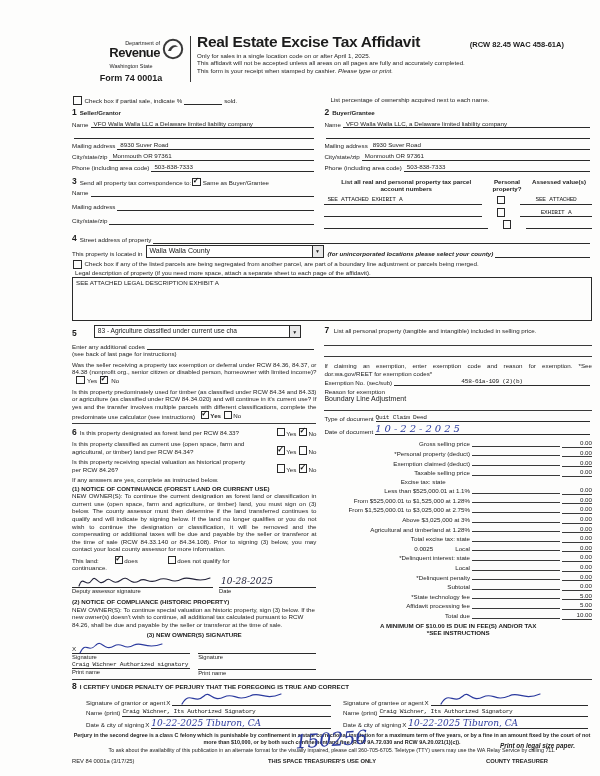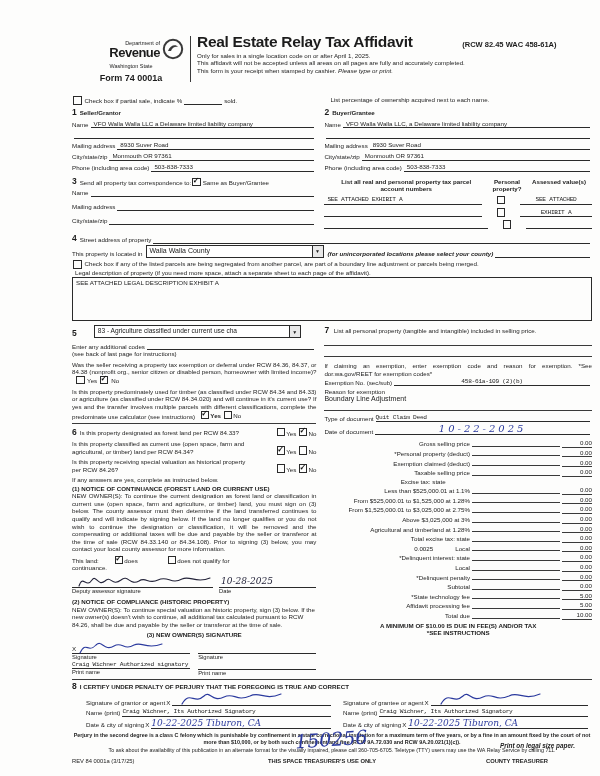--- a/index.html
+++ b/index.html
@@ -83,21 +83,21 @@
             <path d="M6 13 C8 7, 14 6, 16 9 C14 8, 10 9, 9 13 Z" fill="#3a3a3a"></path>
           </svg>
         </span>
       </div>
       <div class="wa-state">Washington State</div>
       <div class="form-no">Form 74 0001a</div>
     </div>
     <div class="hdr-div"></div>
     <div style="flex:1;">
       <div>
-        <span class="title">Real Estate Relay Tax Affidavit</span>
+        <span class="title">Real Estate Excise Tax Affidavit</span>
         <span class="title-ref">(RCW 82.45 WAC 458-61A)</span>
       </div>
       <div class="hnotes">
         <div>Only for sales in a single location code on or after April 1, 2025.</div>
         <div>This affidavit will not be accepted unless all areas on all pages are fully and accurately completed.</div>
         <div><span>This form is your receipt when stamped by cashier.</span> <span class="i">Please type or print.</span></div>
       </div>
     </div>
   </div>
 
@@ -346,21 +346,21 @@
       <div style="font-size:7px;">Boundary Line Adjustment</div>
 
       <hr class="thin" style="margin-top:6px;">
 
       <div class="fe" style="margin-top:3px;">
         <span>Type of document</span>
         <span class="fill typed">Quit Claim Deed</span>
       </div>
       <div class="fe" style="margin-top:2px;">
         <span>Date of document</span>
-        <span class="fill hand" style="font-size:10px;letter-spacing:3px;line-height:1;text-align:center;">10-22-2025</span>
+        <span class="fill hand" style="font-size:10px;letter-spacing:3px;line-height:1;">10-22-2025</span>
       </div>
 
       <div style="margin-top:3px;">
         <div class="mrow">
             <span class="ml">Gross selling price</span>
             <span class="mline"></span>
             <span class="mv">0.00</span>
           </div>
         <div class="mrow">
             <span class="ml">*Personal property (deduct)</span>

